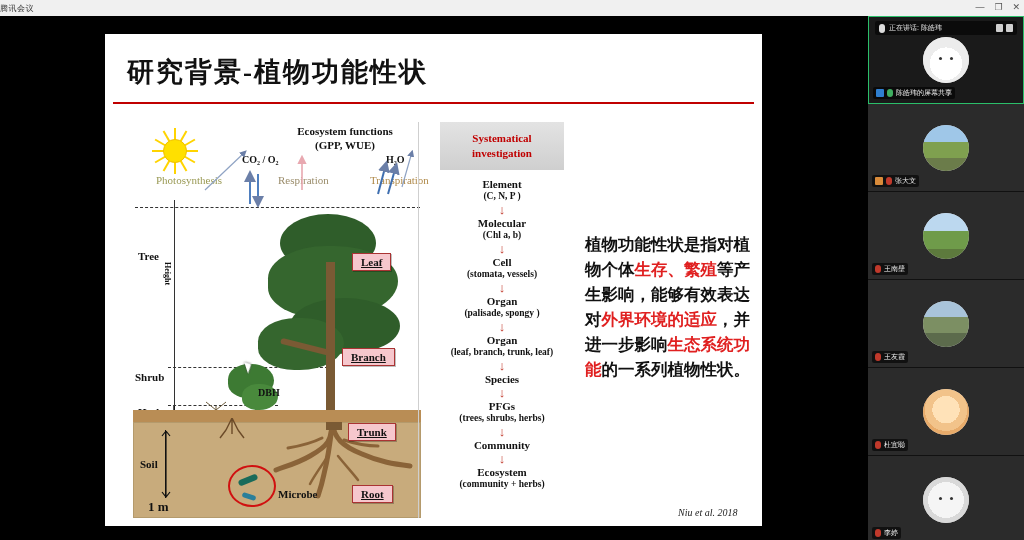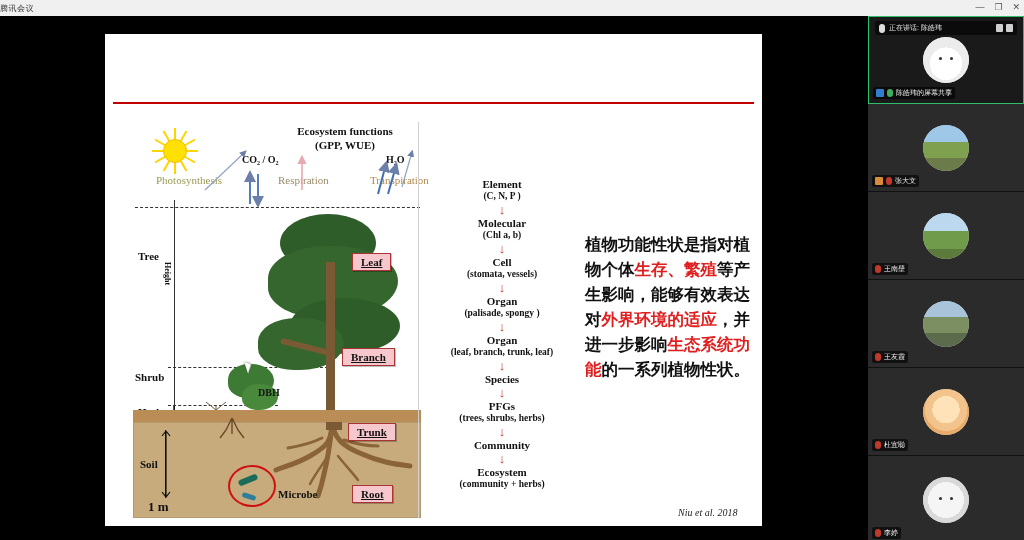--- a/index.html
+++ b/index.html
@@ -159,20 +159,21 @@
       <span>—</span>
       <span>❐</span>
       <span>✕</span>
     </div>
   </div>
 
   <div class="stage">
 
     <div class="slide">
 
+      <div class="slide-title">研究背景-植物功能性状</div>
       <div class="title-rule"></div>
 
       <div class="figure">
 
         <div class="sun">
           <div class="ray" style="transform:rotate(0deg)"></div>
           <div class="ray" style="transform:rotate(30deg)"></div>
           <div class="ray" style="transform:rotate(60deg)"></div>
           <div class="ray" style="transform:rotate(90deg)"></div>
           <div class="ray" style="transform:rotate(120deg)"></div>
@@ -268,20 +269,26 @@
         <div class="mb" style="left:112px;top:372px;width:14px;height:5px;transform:rotate(18deg);background:#2b7f9a;"></div>
         <div class="lbl-serif lbl-microbe">Microbe</div>
 
         <div class="tagbox" style="left:222px;top:131px;">Leaf</div>
         <div class="tagbox" style="left:212px;top:226px;">Branch</div>
         <div class="tagbox" style="left:218px;top:301px;">Trunk</div>
         <div class="tagbox" style="left:222px;top:363px;">Root</div>
 
         <div class="mid-divider"></div>
 
+        <div class="sysbox">
+          <span>
+            <span>Systematical</span><br>
+            <span>investigation</span>
+          </span>
+        </div>
 
         <div class="chain" id="chain">
             <div class="node">
               <span class="n-main">Element</span>
               <span class="n-sub">(C, N, P )</span>
             </div>
             <div class="dn">↓</div>
             <div class="node">
               <span class="n-main">Molecular</span>
               <span class="n-sub">(Chl a, b)</span>

